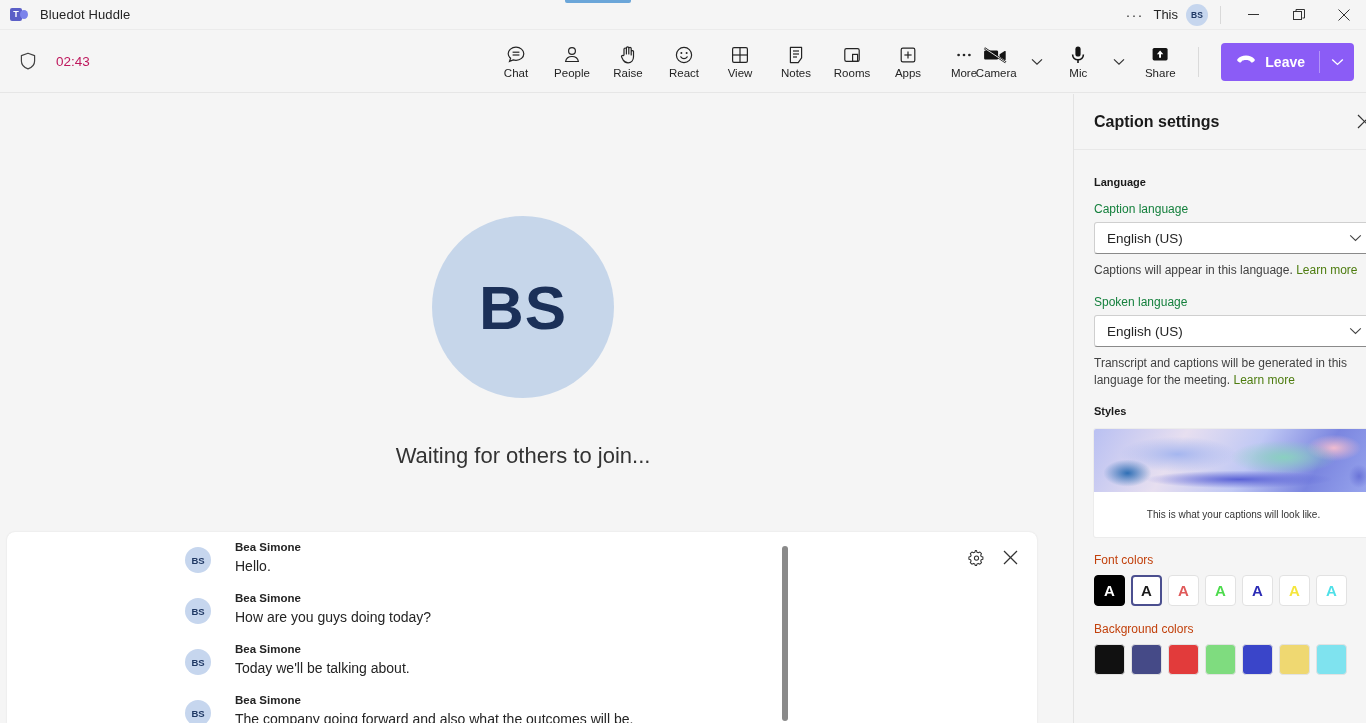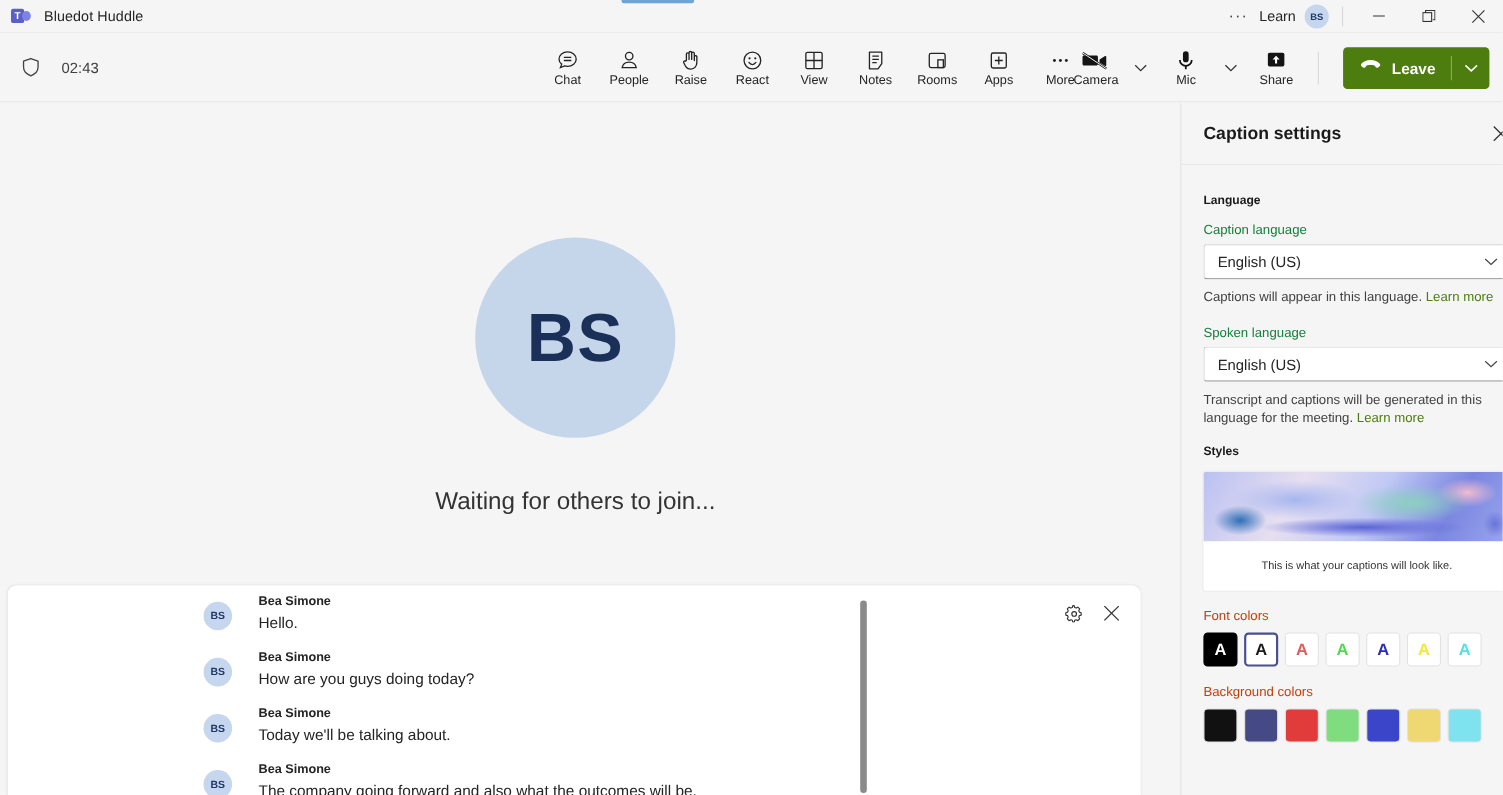--- a/index.html
+++ b/index.html
@@ -58,21 +58,21 @@
   }
 
   
   .toolbar {
     position: absolute; top: 30px; left: 0; width: 1366px; height: 63px;
     background: #f5f5f5; border-bottom: 1px solid #e6e6e6;
     display: flex; align-items: center;
   }
   .tl-left { display: flex; align-items: center; padding-left: 18px; width: 300px; }
   .shield { width: 20px; height: 20px; color: #424242; }
-  .timer { font-size: 13.5px; color: #404040; margin-left: 18px; }
+  .timer { font-size: 13.5px; color: #be185d; margin-left: 18px; }
 
   .tl-center {
     position: absolute; left: 488px; top: 0; height: 63px;
     display: flex; align-items: center;
   }
   .tbtn {
     width: 56px; height: 52px; display: flex; flex-direction: column;
     align-items: center; justify-content: center; gap: 2px;
     border-radius: 4px; cursor: pointer; color: #242424;
   }
@@ -82,21 +82,21 @@
   .tl-right {
     position: absolute; right: 12px; top: 0; height: 63px;
     display: flex; align-items: center;
   }
   .chev-btn {
     width: 26px; height: 44px; display: flex; align-items: center; justify-content: center;
     border-radius: 4px; cursor: pointer; color: #333;
   }
   .divider-v { width: 1px; height: 30px; background: #dadada; margin: 0 10px; }
   .leave {
-    display: flex; align-items: center; height: 38px; background: #4d7c0f;
+    display: flex; align-items: center; height: 38px; background: #8b5cf6;
     border-radius: 4px; margin-left: 12px; cursor: pointer; overflow: hidden;
   }
   .leave-main {
     display: flex; align-items: center; gap: 8px; padding: 0 14px 0 14px; height: 38px;
   }
   .leave-main .lt { color: #fff; font-size: 14px; font-weight: bold; }
   .leave-sep { width: 1px; height: 22px; background: rgba(255,255,255,.35); }
   .leave-chev { width: 34px; height: 38px; display: flex; align-items: center; justify-content: center; color: #fff; }
 
   
@@ -213,21 +213,21 @@
     <div class="accent-bar"></div>
 
     <div class="teams-logo">
       <div class="tsq">T</div>
       <div class="tdot"></div>
     </div>
     <div class="win-title">Bluedot Huddle</div>
 
     <div class="tb-right">
       <div class="tb-dots">···</div>
-      <div class="tb-user">Learn</div>
+      <div class="tb-user">This</div>
       <div class="tb-avatar">BS</div>
       <div class="tb-sep"></div>
       <div class="win-btn">
         <svg width="11" height="11" viewBox="0 0 11 11">
             <line x1="0" y1="5.5" x2="11" y2="5.5" stroke="#333" stroke-width="1"></line>
           </svg>
       </div>
       <div class="win-btn">
         <svg width="12" height="12" viewBox="0 0 12 12">
           <rect x="0.5" y="2.5" width="8" height="8" fill="none" stroke="#333" stroke-width="1"></rect>

